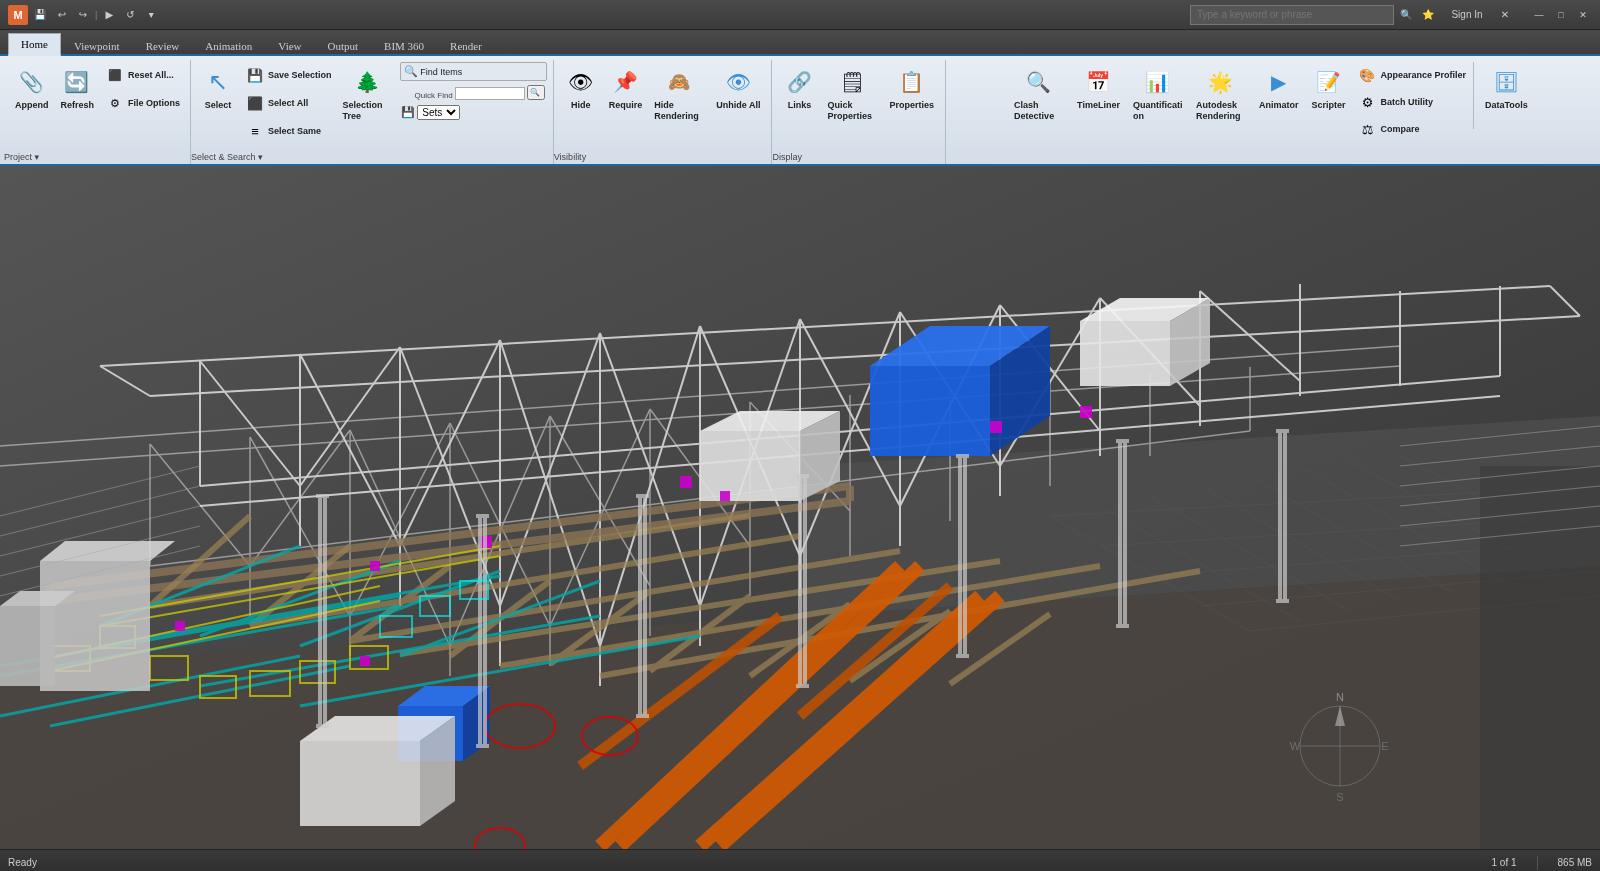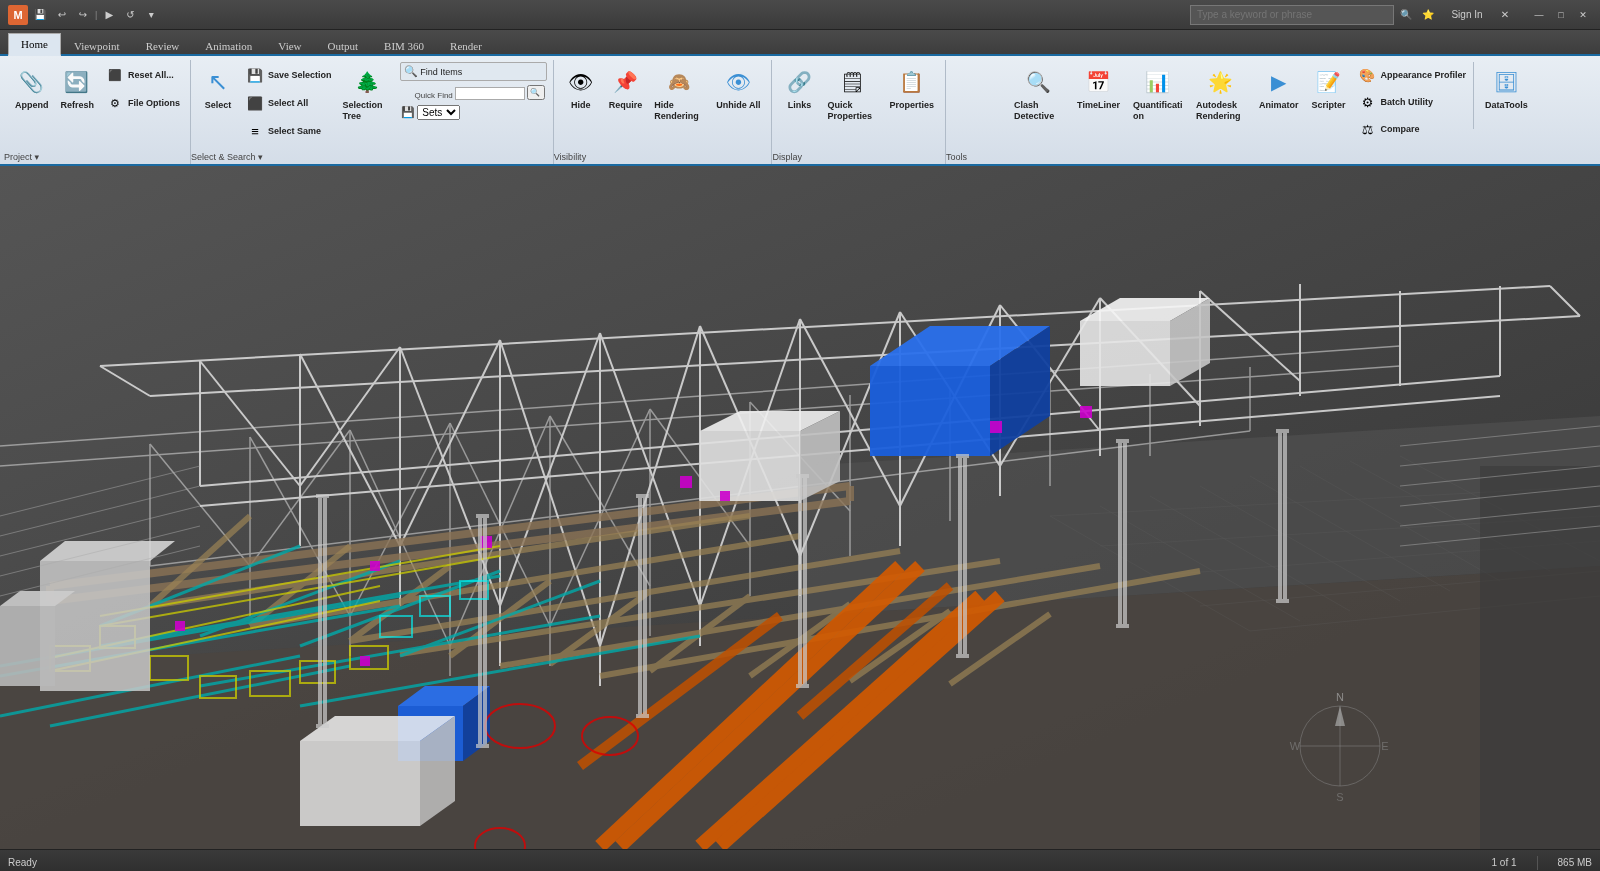--- a/index.html
+++ b/index.html
@@ -354,21 +354,20 @@
           <div class="ribbon-btn-label">Compare</div>
         </div>
       </div>
       <div style="border-left:1px solid #b0bbc8;padding-left:6px;padding-bottom:14px;">
         <div class="ribbon-btn">
           <div class="ribbon-btn-icon icon-blue">🗄</div>
           <div class="ribbon-btn-label">DataTools</div>
         </div>
       </div>
     </div>
-    <div class="ribbon-group-label">Tools</div>
   </div>
 
 </div>
 
 <div id="viewport">
   <div id="scene-bg">
 
     <svg id="scene-svg" viewBox="0 0 1600 683" preserveAspectRatio="none">
 
       <defs>

